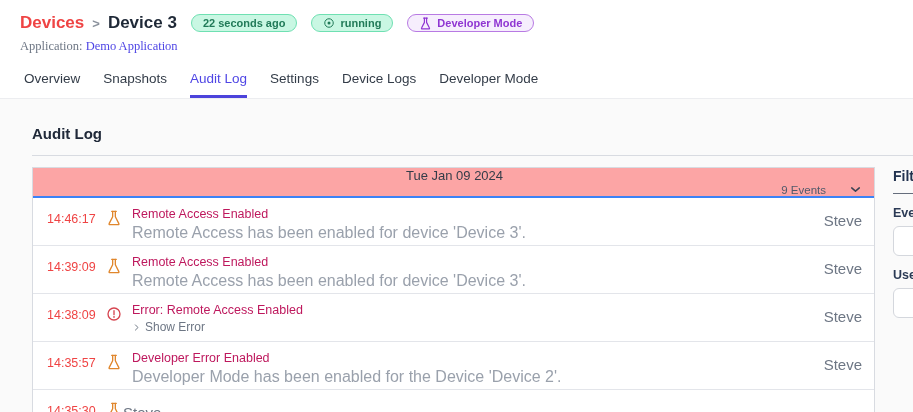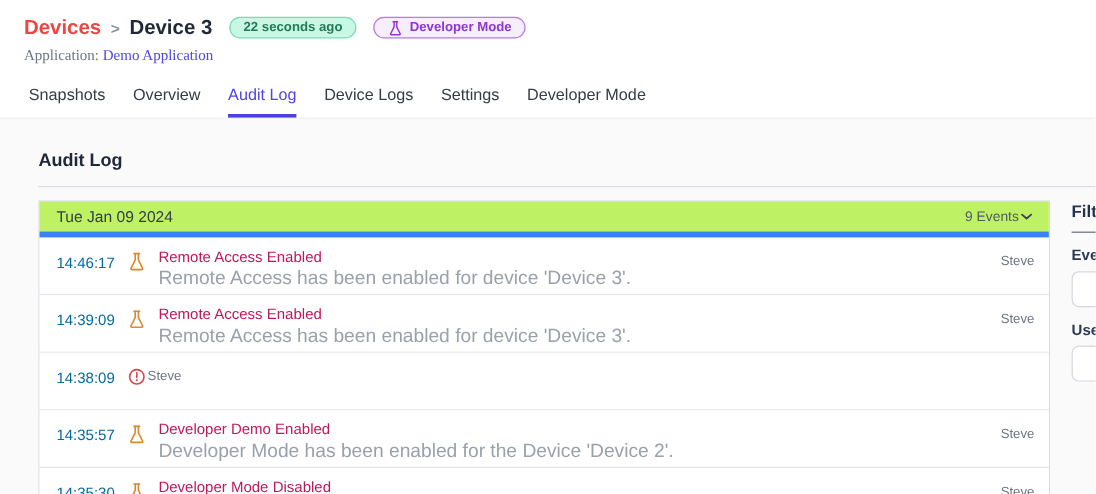--- a/index.html
+++ b/index.html
@@ -26,37 +26,37 @@
     border-bottom:3px solid transparent; white-space:nowrap; }
   .tab.active { color:#4f46e5; border-bottom-color:#4c43db; }
 
   
   .content { background:#fafafa; height:317px; }
   .page-title { padding:26px 0 0 32px; font-size:15px; font-weight:700; color:#202939; }
   .title-divider { margin:13px 0 0 32px; border-top:1px solid #d8dbe1; }
   .main-row { display:flex; align-items:flex-start; margin:11px 0 0 32px; }
 
   .audit-panel { width:843px; min-width:843px; background:#fff; border:1px solid #d8dbe1; }
-  .group-header { height:30px; background:#bef264; border-bottom:5px solid #3b82f6;
-    display:flex; align-items:center; padding:0 12px 0 14px; }
+  .group-header { height:30px; background:#fca5a5; border-bottom:2px solid #3b82f6;
+    display:flex; align-items:center; padding:0 12px 0 14px;flex-direction:column; }
   .group-date { font-size:13px; color:#333c48; }
-  .group-right { margin-left:auto; display:flex; align-items:center; gap:0; }
+  .group-right { margin-left:auto; display:flex; align-items:center; gap:23px; }
   .group-count { font-size:11.5px; color:#51596a; }
   .chevron-btn { display:flex; align-items:center; cursor:pointer; }
 
   .event-row { display:flex; align-items:flex-start; height:48px; padding:9px 12px 0 14px;
     border-bottom:1px solid #e3e5ea; background:#fff; }
-  .event-time { width:55px; font-size:12.5px; color:#0369a1; margin-top:5px; }
+  .event-time { width:55px; font-size:12.5px; color:#ef4444; margin-top:5px; }
   .event-icon-slot { width:17px; margin:3px 0 0 4px; display:flex; }
   .event-body { margin-left:9px; flex:1; min-width:0; }
   .event-title { font-size:12.5px; font-weight:400; color:#be185d; }
   .event-desc { margin-top:3px; font-size:16px; color:#9aa1ac; }
   .event-expand { margin-top:3px; display:inline-flex; align-items:center; gap:4px;
     font-size:12px; color:#6d7684; cursor:pointer; }
-  .event-user { font-size:11px; color:#6d7684; margin-top:5px; }
+  .event-user { font-size:15px; color:#6d7684; margin-top:5px; }
 
   .filter-panel { margin-left:18px; width:170px; }
   .filter-title { font-size:14px; font-weight:700; color:#22324f; margin-top:1px; }
   .filter-divider { border-top:1px solid #656d7c; margin-top:9px; }
   .filter-field { margin-top:12px; }
   .filter-label { font-size:12.5px; font-weight:700; color:#2b3a55; }
   .filter-input { margin-top:6px; width:160px; height:30px; border:1px solid #d4d7dd;
     border-radius:6px; background:#fff; padding:0 8px; font-size:12.5px; color:#333c48; }
 </style>
 </head>
@@ -66,39 +66,46 @@
   <div class="crumb-row">
     <div class="crumbs">
       <a class="crumb-parent">Devices</a>
       <span class="crumb-sep">&gt;</span>
       <span class="crumb-current">Device 3</span>
     </div>
     <div class="badges">
       <span class="badge badge-green">
         <span>22 seconds ago</span>
       </span>
+      <span class="badge badge-green">
+        <svg width="12" height="12" viewBox="0 0 24 24" fill="none">
+          <circle cx="12" cy="12" r="8.5" stroke="#217a58" stroke-width="2"></circle>
+          <circle cx="12" cy="12" r="3" fill="#217a58"></circle>
+        </svg>
+        <span>running</span>
+      </span>
       <span class="badge badge-purple">
         <svg width="13" height="13" viewBox="0 0 24 24" fill="none" stroke="#8f35d2" stroke-width="2.2" stroke-linecap="round" stroke-linejoin="round">
           <path d="M10 2v7.5a2 2 0 0 1-.2.9L4.7 20.5a1 1 0 0 0 .9 1.5h12.8a1 1 0 0 0 .9-1.5L14.2 10.4a2 2 0 0 1-.2-.9V2"></path>
           <path d="M8.5 2h7"></path>
         </svg>
         <span>Developer Mode</span>
       </span>
     </div>
   </div>
   <div class="app-row">
     <span>Application:</span>
     <a class="app-link">Demo Application</a>
   </div>
   <div class="tabs">
+      <div class="tab">Overview</div>
       <div class="tab">Snapshots</div>
-      <div class="tab">Overview</div>
       <div class="tab active">Audit Log</div>
+      <div class="tab">Settings</div>
       <div class="tab">Device Logs</div>
-      <div class="tab">Settings</div>
       <div class="tab">Developer Mode</div>
     </div>
 </div>
 
 <div class="content">
   <div class="page-title">Audit Log</div>
   <div class="title-divider"></div>
 
   <div class="main-row">
     <div class="audit-panel">
@@ -146,49 +153,55 @@
   </div>
           <div class="event-row">
     <div class="event-time">14:38:09</div>
     <div class="event-icon-slot">
               <svg width="16" height="16" viewBox="0 0 24 24" fill="none">
     <circle cx="12" cy="12" r="9" stroke="#d64550" stroke-width="2"></circle>
     <line x1="12" y1="7" x2="12" y2="13" stroke="#d64550" stroke-width="2" stroke-linecap="round"></line>
     <circle cx="12" cy="16.4" r="1.3" fill="#d64550"></circle>
   </svg>
             </div>
+    <div class="event-body">
+      <div class="event-title">Error: Remote Access Enabled</div>
+      
+      <div class="event-expand">
+        <svg width="9" height="9" viewBox="0 0 24 24" fill="none" stroke="#6d7684" stroke-width="2.6" stroke-linecap="round" stroke-linejoin="round">
+          <path d="M9 5l7 7-7 7"></path>
+        </svg>
+        <span>Show Error</span>
+      </div>
+    </div>
     <div class="event-user">Steve</div>
   </div>
           <div class="event-row">
     <div class="event-time">14:35:57</div>
     <div class="event-icon-slot">
               <svg width="16" height="16" viewBox="0 0 24 24" fill="none" stroke="#e0862c" stroke-width="2" stroke-linecap="round" stroke-linejoin="round">
     <path d="M10 2v7.5a2 2 0 0 1-.2.9L4.7 20.5a1 1 0 0 0 .9 1.5h12.8a1 1 0 0 0 .9-1.5L14.2 10.4a2 2 0 0 1-.2-.9V2"></path>
     <path d="M8.5 2h7"></path>
   </svg>
             </div>
     <div class="event-body">
-      <div class="event-title">Developer Demo Enabled</div>
+      <div class="event-title">Developer Error Enabled</div>
       <div class="event-desc">Developer Mode has been enabled for the Device 'Device 2'.</div>
 
     </div>
     <div class="event-user">Steve</div>
   </div>
           <div class="event-row">
     <div class="event-time">14:35:30</div>
     <div class="event-icon-slot">
               <svg width="16" height="16" viewBox="0 0 24 24" fill="none" stroke="#e0862c" stroke-width="2" stroke-linecap="round" stroke-linejoin="round">
     <path d="M10 2v7.5a2 2 0 0 1-.2.9L4.7 20.5a1 1 0 0 0 .9 1.5h12.8a1 1 0 0 0 .9-1.5L14.2 10.4a2 2 0 0 1-.2-.9V2"></path>
     <path d="M8.5 2h7"></path>
   </svg>
             </div>
-    <div class="event-body">
-      <div class="event-title">Developer Mode Disabled</div>
-
-    </div>
     <div class="event-user">Steve</div>
   </div>
         </div>
     </div>
 
     <div class="filter-panel">
       <div class="filter-title">Filter</div>
       <div class="filter-divider"></div>
       <div class="filter-field">
         <div class="filter-label">Events</div>

